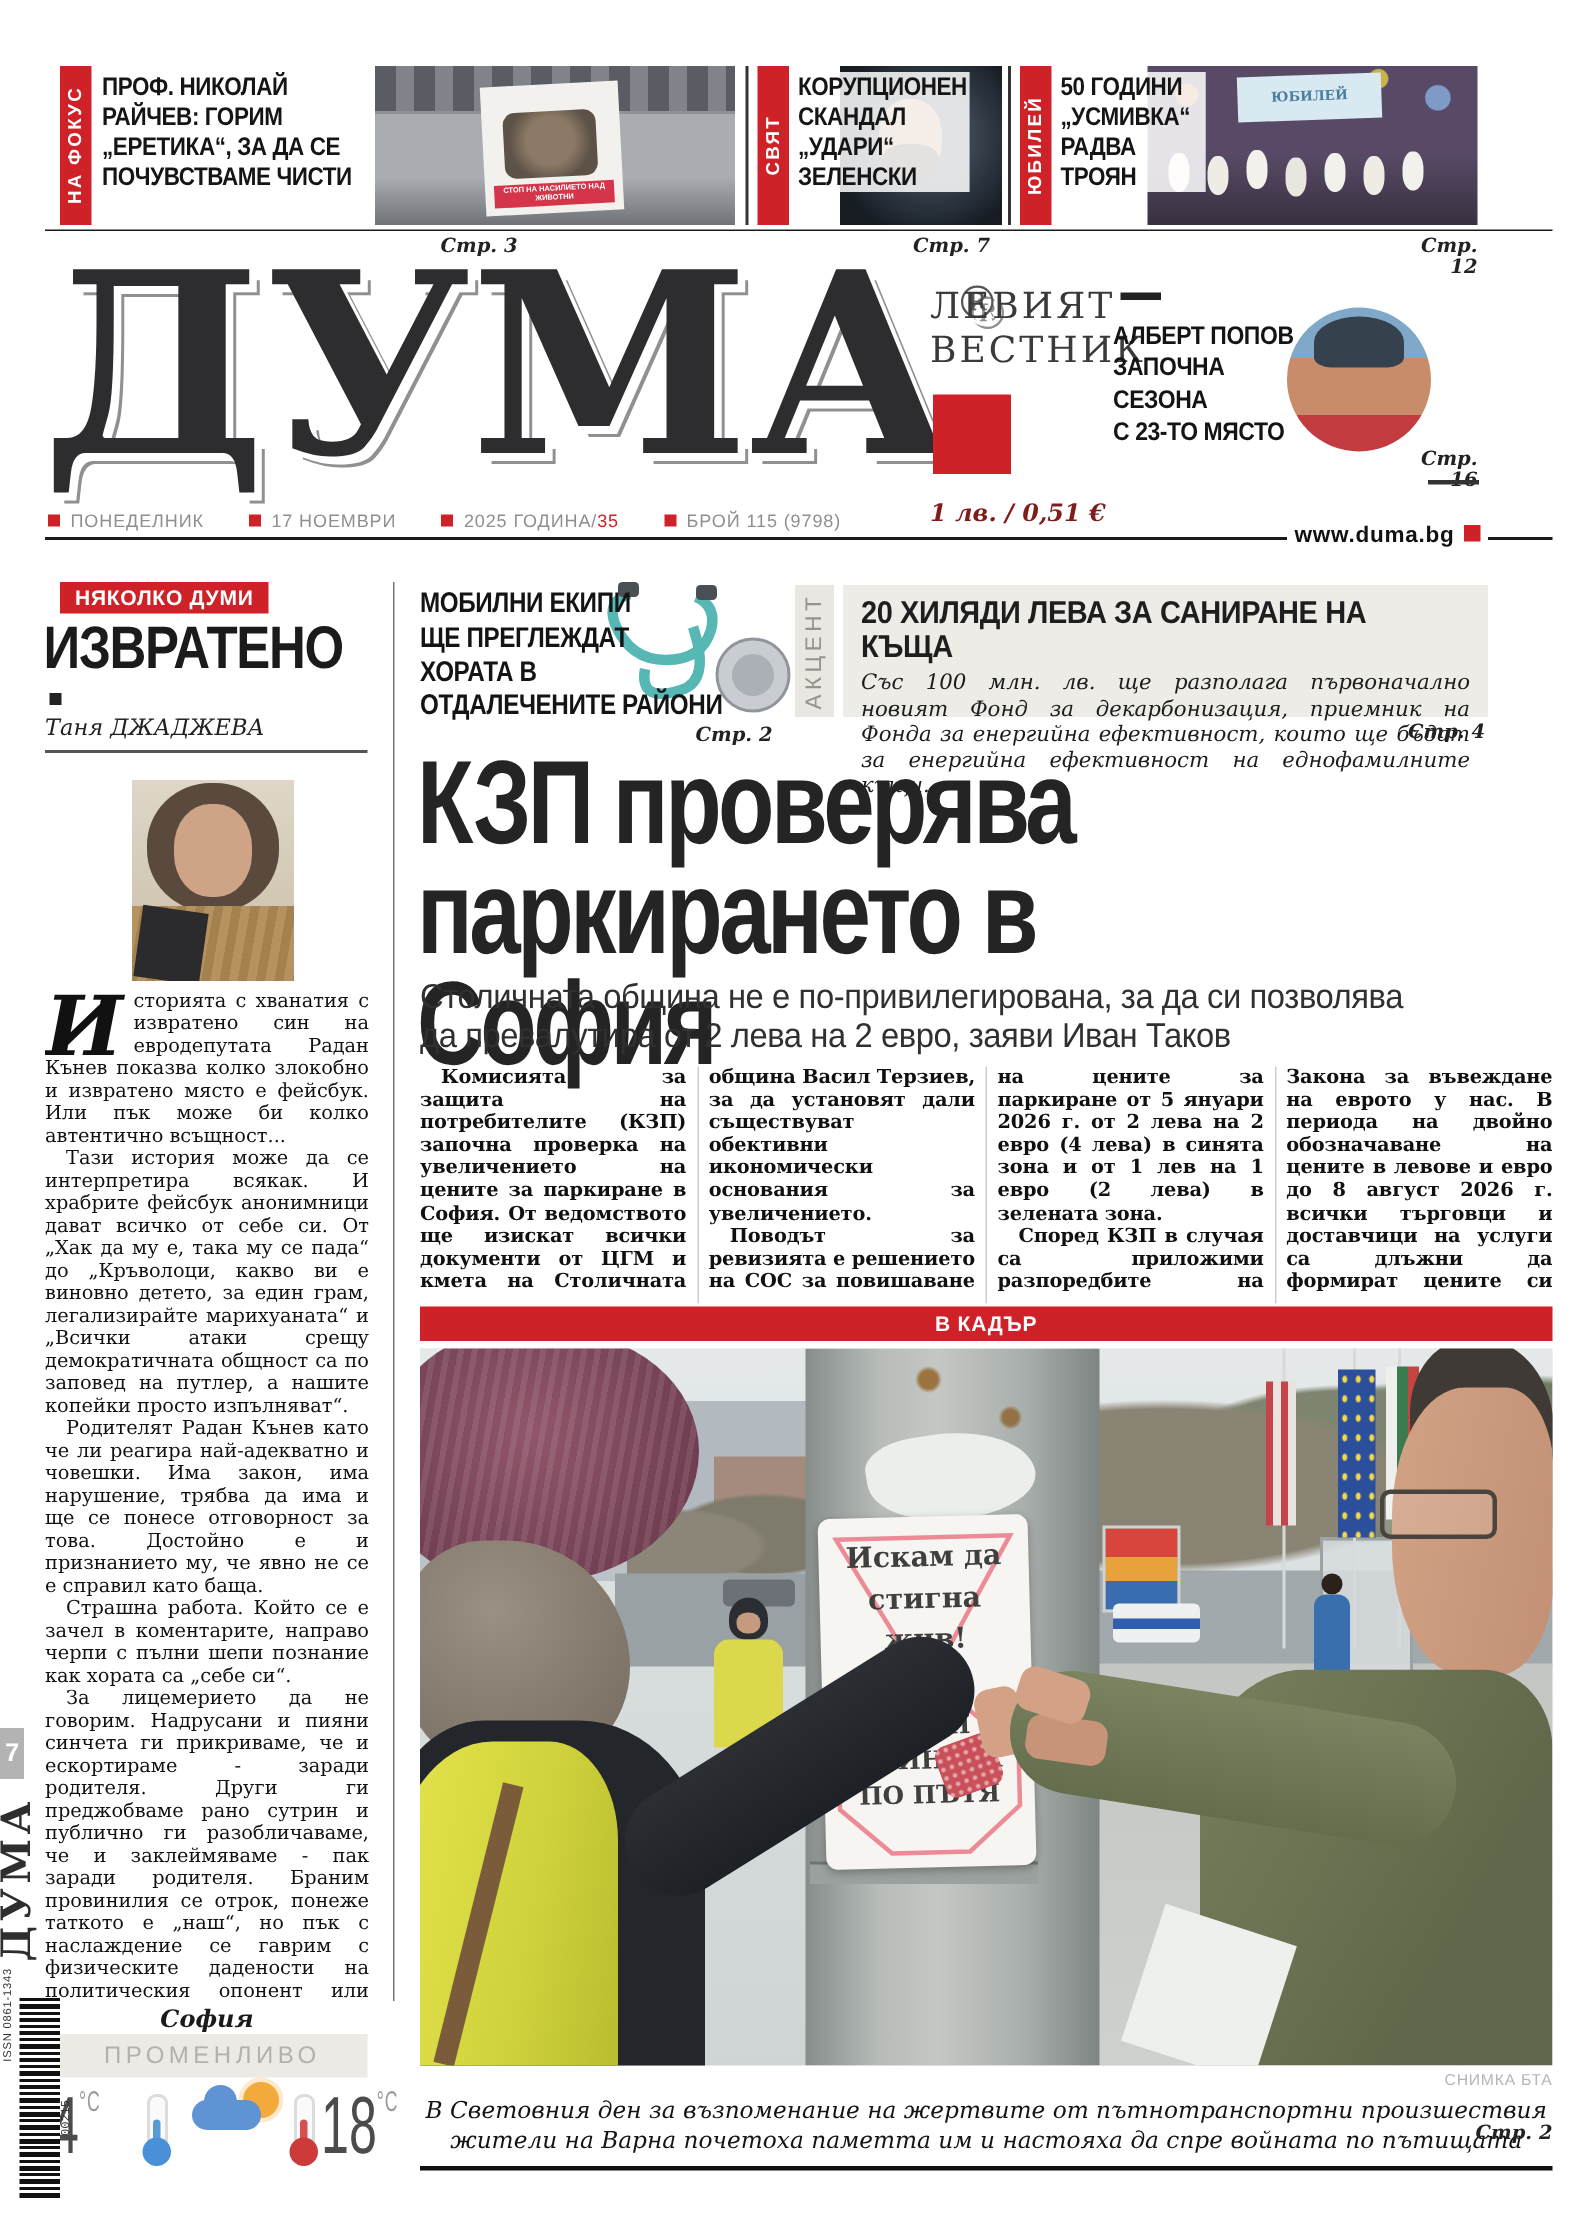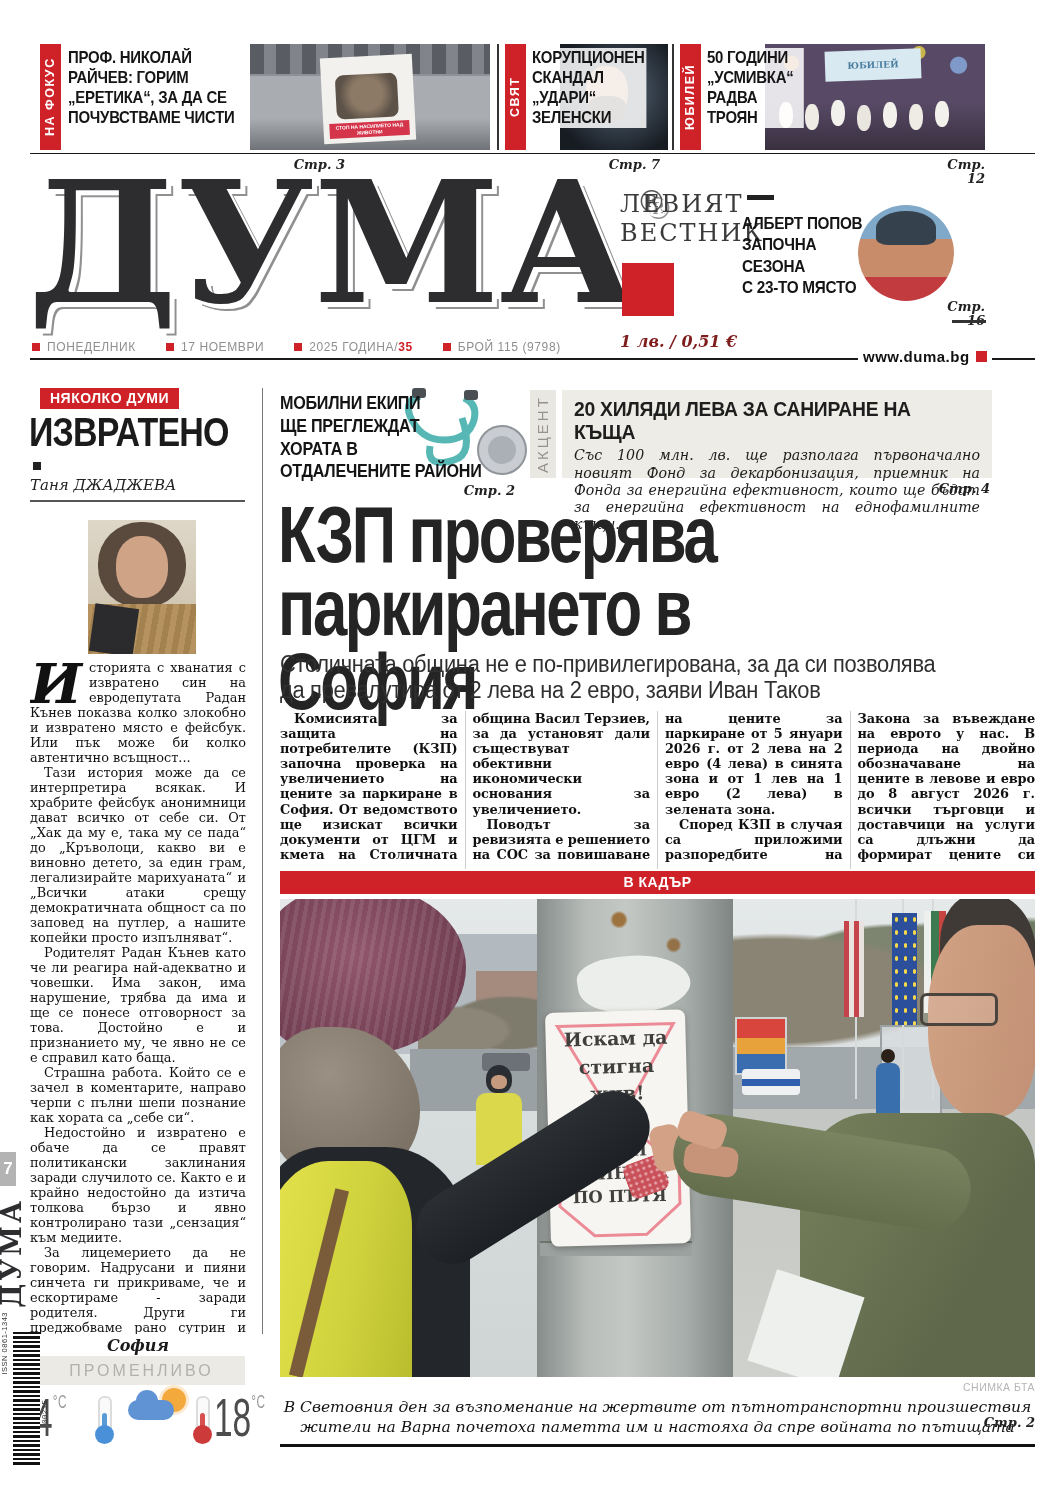--- a/index.html
+++ b/index.html
@@ -51,21 +51,21 @@
   #sport-photo{left:858px;top:205px;width:96px;height:96px;border-radius:50%;overflow:hidden;
                background:linear-gradient(180deg,#7fa8c9 0 35%,#c98c6b 35% 75%,#c23b3f 75%);}
   #sport-photo .helm{position:absolute;left:18px;top:6px;width:60px;height:34px;background:#35424e;border-radius:50% 50% 20% 20%;}
   #sport-pg{left:925px;top:300px;width:60px;}
   #sport-underline{left:952px;top:320px;width:34px;height:2.5px;background:#333;}
   #red-square{left:622px;top:263px;width:52px;height:53px;background:#cf2128;}
   #price{left:620px;top:332px;font:italic bold 16px "DejaVu Serif",serif;color:#7f1d1d;}
   #dateline{left:32px;top:340px;display:flex;gap:30px;font:12px "Liberation Sans",sans-serif;
             color:#8f8f8f;letter-spacing:.6px;align-items:center;}
   #dateline .sq{display:inline-block;width:8px;height:8px;background:#cf2128;margin-right:7px;}
-  #dateline b{color:#cf2128;font-weight:bold;}
+  #dateline b{color:#cf2128;font-weight:normal;}
   #website{left:858px;top:348px;background:#fff;padding:0 5px;font:bold 15px "Liberation Sans",sans-serif;
            color:#111;letter-spacing:.5px;z-index:4;}
   #website .sq{display:inline-block;width:11px;height:11px;background:#cf2128;margin-left:6px;}
 
   
   #rubric{left:40px;top:388px;background:#cf2128;color:#fff;font:bold 14px/21px "Liberation Sans",sans-serif;
           padding:0 10px;letter-spacing:.5px;}
   #op-title{left:29px;top:412px;font:bold 40px/1 "Liberation Sans",sans-serif;color:#1b1b1b;
             transform:scaleX(.85);transform-origin:0 0;letter-spacing:-1px;}
   #op-bullet{left:33px;top:462px;width:8px;height:8px;background:#222;}
@@ -299,21 +299,20 @@
   <div class="hair"></div>
   <div class="face"></div>
   <div class="sweater"></div>
   <div class="collar"></div>
 </div>
 <div class="abs" id="op-body">
   <p class="first"><span class="dropcap">И</span><span>сторията с хванатия с извратено син на евродепутата Радан Кънев показва колко злокобно и извратено място е фейсбук. Или пък може би колко автентично всъщност...</span></p>
   <p>Тази история може да се интерпретира всякак. И храбрите фейсбук анонимници дават всичко от себе си. От „Хак да му е, така му се пада“ до „Кръволоци, какво ви е виновно детето, за един грам, легализирайте марихуаната“ и „Всички атаки срещу демократичната общност са по заповед на путлер, а нашите копейки просто изпълняват“.</p>
   <p>Родителят Радан Кънев като че ли реагира най-адекватно и човешки. Има закон, има нарушение, трябва да има и ще се понесе отговорност за това. Достойно е и признанието му, че явно не се е справил като баща.</p>
   <p>Страшна работа. Който се е зачел в коментарите, направо черпи с пълни шепи познание как хората са „себе си“.</p>
-  <p>Недостойно и извратено е обаче да се правят политикански заклинания заради случилото се. Както е и крайно недостойно да изтича толкова бързо и явно контролирано тази „сензация“ към медиите.</p>
   <p>За лицемерието да не говорим. Надрусани и пияни синчета ги прикриваме, че и ескортираме - заради родителя. Други ги преджобваме рано сутрин и публично ги разобличаваме, че и заклеймяваме - пак заради родителя. Браним провинилия се отрок, понеже таткото е „наш“, но пък с наслаждение се гаврим с физическите дадености на политическия опонент или надничаме в чаршафите му, понеже е „гад“.</p>
 
 </div>
 
 <div class="abs" id="w-city">София</div>
 <div class="abs" id="w-cond">ПРОМЕНЛИВО</div>
 <div class="abs bignum" style="left:34px;top:1390px;"><span>4</span><span class="degsup">°C</span></div>
 <div class="abs thermo" id="thermo-cold" style="left:98px;top:1396px;"></div>
 <div class="abs" id="cloudsun">
   <div class="sun"></div>

